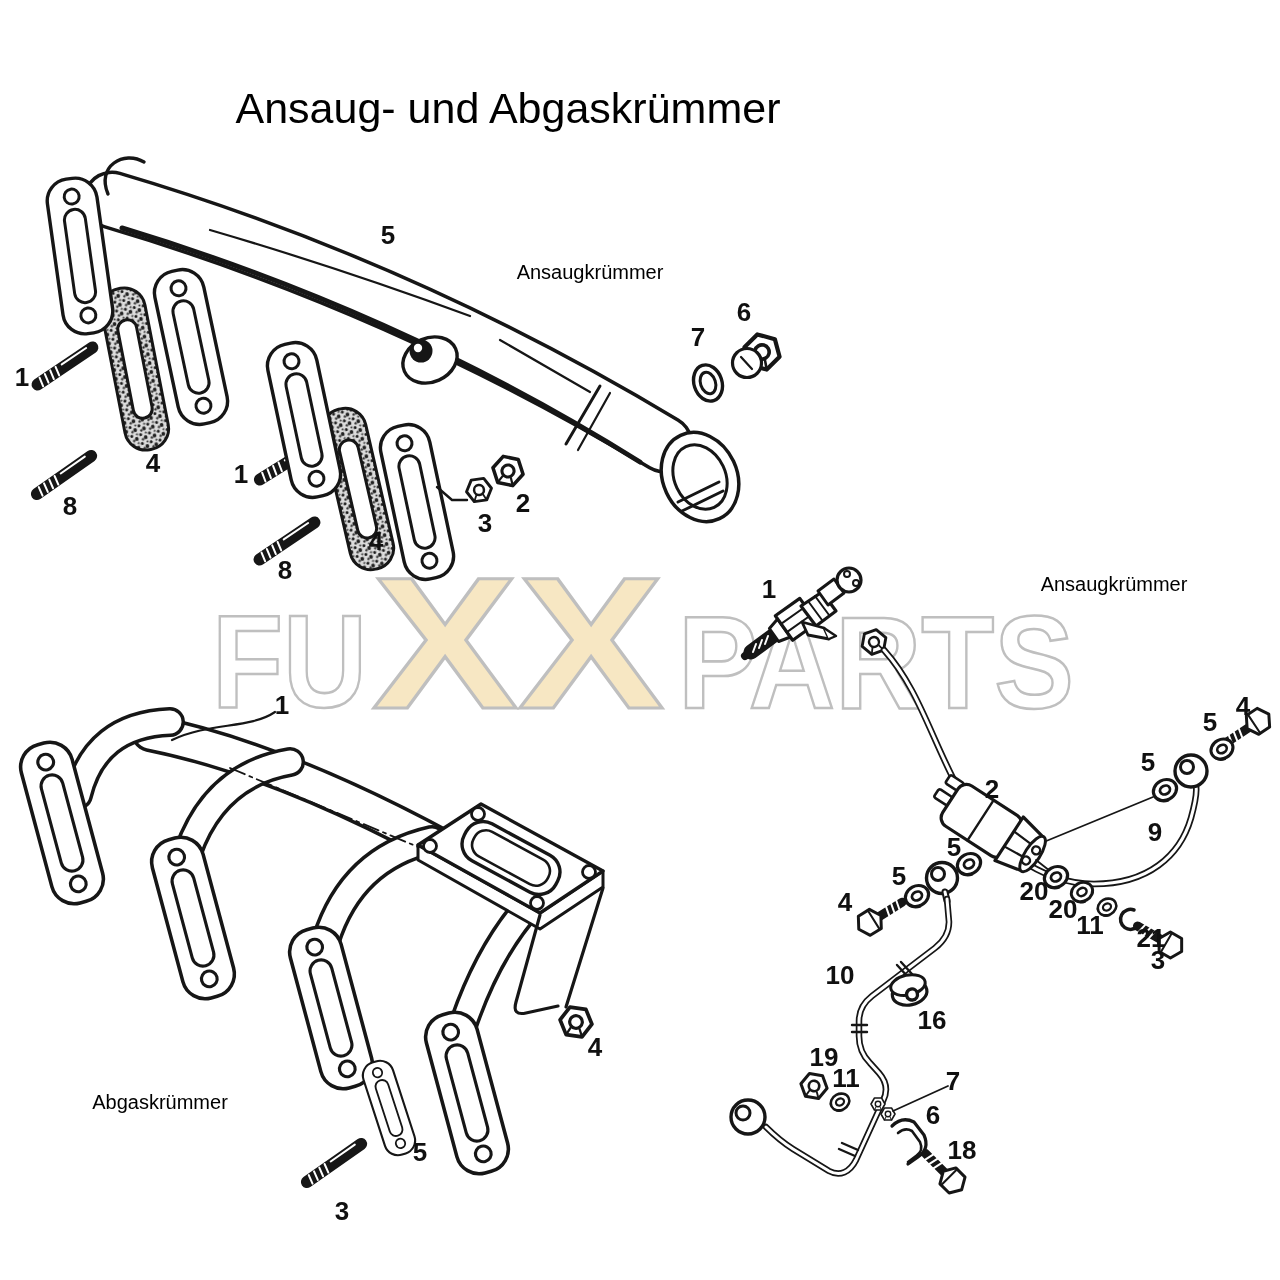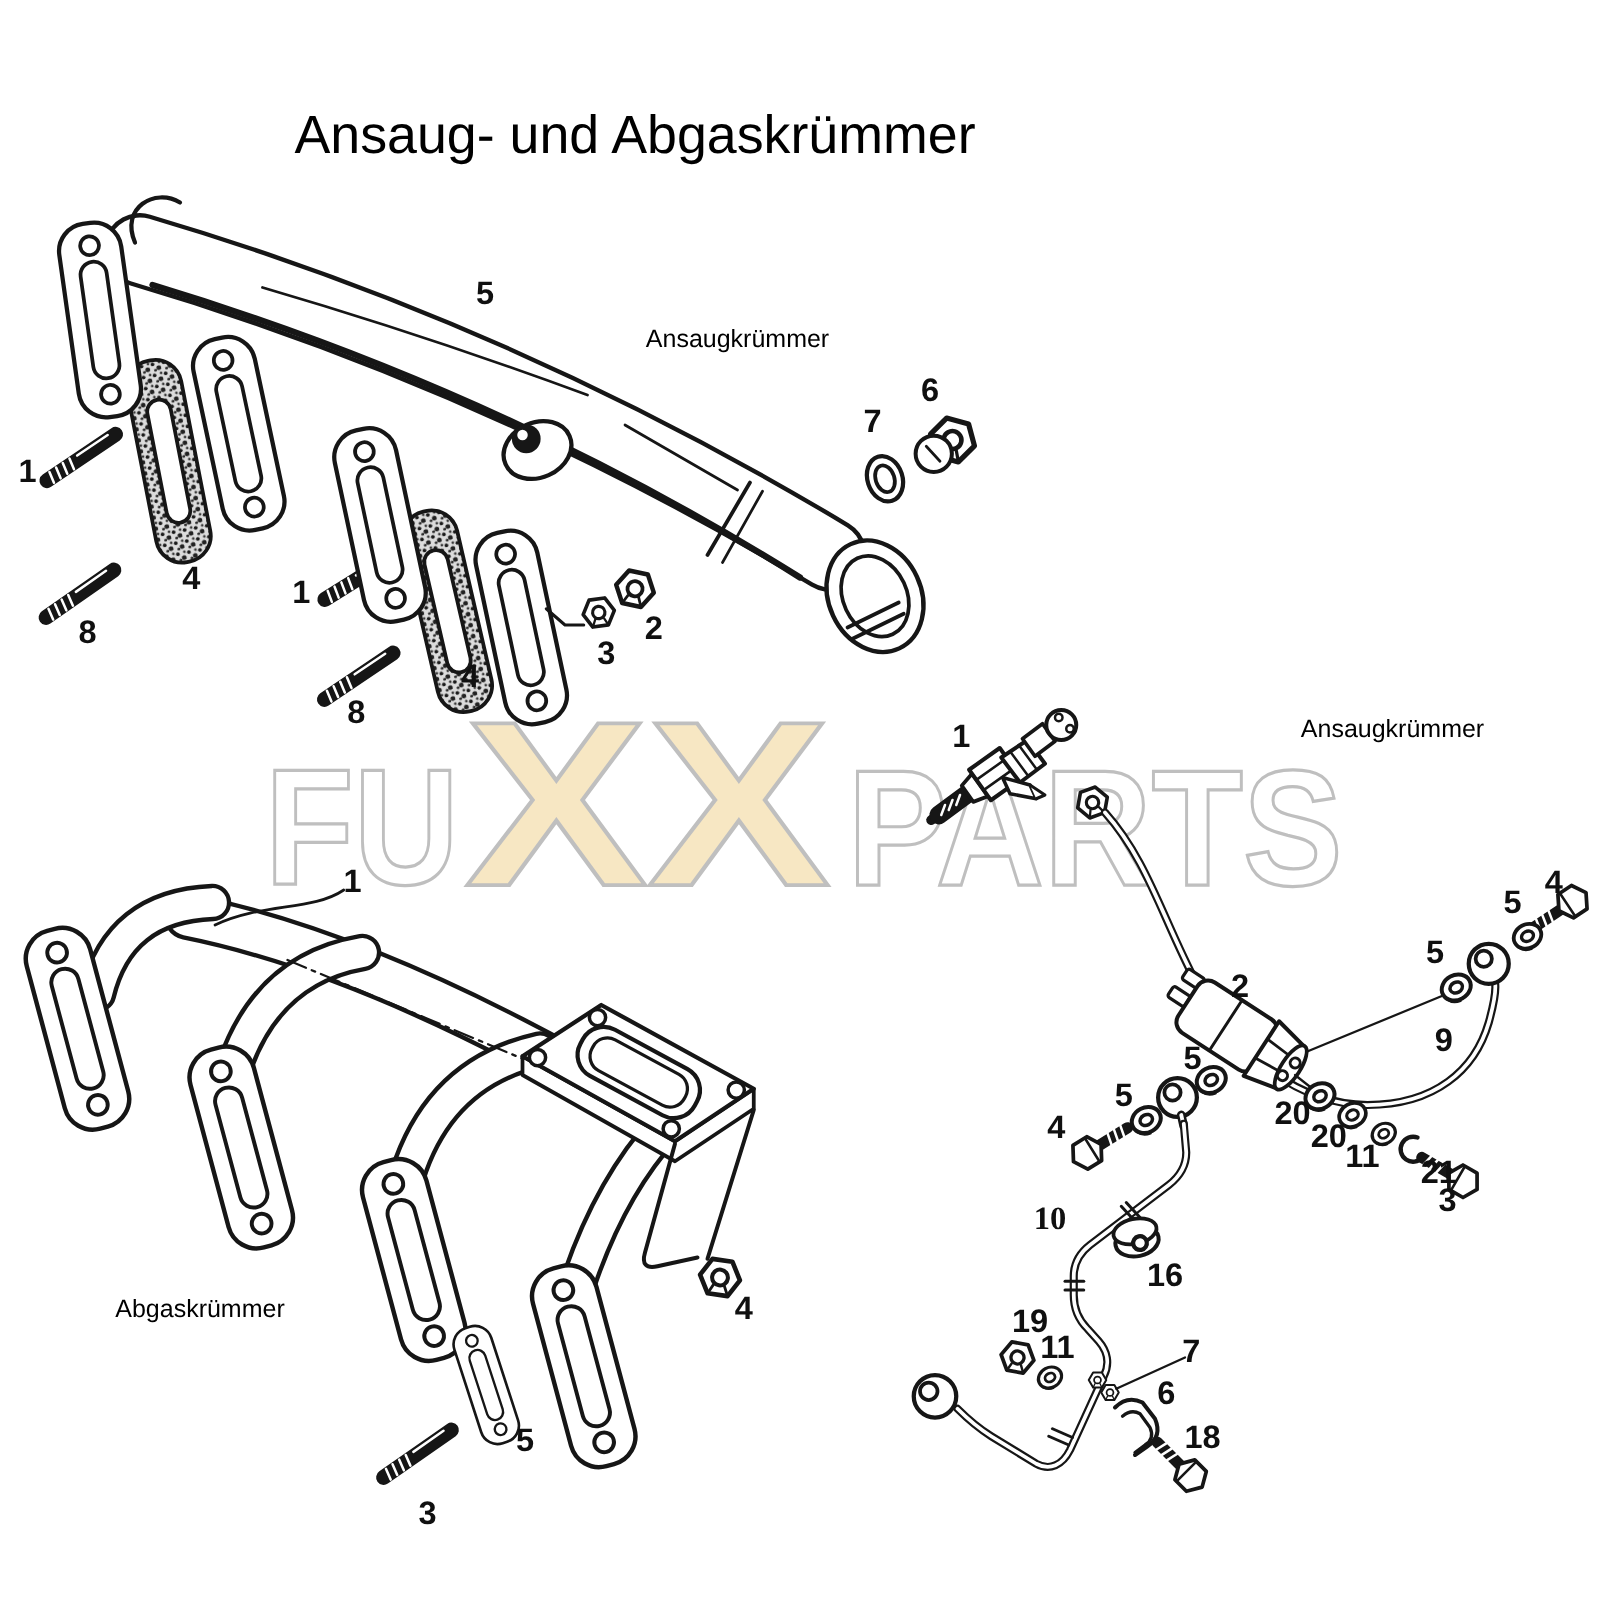--- a/index.html
+++ b/index.html
@@ -269,21 +269,21 @@
     <path d="M892,1126 q10,-10 22,-4 l10,13 q6,14 -6,22 l-10,7" fill="none" stroke="#161616" stroke-width="3.2"></path>
     <path d="M898,1133 q7,-6 14,-2 l8,11 q4,9 -4,14 l-8,6" fill="none" stroke="#161616" stroke-width="2.6"></path>
 
     <use href="#boltg" transform="translate(944,1172) rotate(45)"></use>
   </g>
 </svg>
 
 <div class="layer">
   <span class="seclabel" style="left:590px;top:272px;text-align:center;">Ansaugkrümmer</span>
   <span class="seclabel" style="left:1114px;top:584px;">Ansaugkrümmer</span>
-  <span class="seclabel" style="left:160px;top:1048px;">Abgaskrümmer</span>
+  <span class="seclabel" style="left:160px;top:1102px;">Abgaskrümmer</span>
   <div class="layer">
       <span class="callout" style="left: 388px; top: 235px;">5</span>
       <span class="callout" style="left: 22px; top: 377px;">1</span>
       <span class="callout" style="left: 70px; top: 506px;">8</span>
       <span class="callout" style="left: 153px; top: 463px;">4</span>
       <span class="callout" style="left: 241px; top: 474px;">1</span>
       <span class="callout" style="left: 285px; top: 570px;">8</span>
       <span class="callout" style="left: 376px; top: 541px;">4</span>
       <span class="callout" style="left: 485px; top: 523px;">3</span>
       <span class="callout" style="left: 523px; top: 503px;">2</span>
@@ -304,21 +304,21 @@
       <span class="callout" style="left: 992px; top: 789px;">2</span>
       <span class="callout" style="left: 1155px; top: 832px;">9</span>
       <span class="callout" style="left: 954px; top: 847px;">5</span>
       <span class="callout" style="left: 899px; top: 876px;">5</span>
       <span class="callout" style="left: 845px; top: 902px;">4</span>
       <span class="callout" style="left: 1034px; top: 891px;">20</span>
       <span class="callout" style="left: 1063px; top: 909px;">20</span>
       <span class="callout" style="left: 1090px; top: 925px;">11</span>
       <span class="callout" style="left: 1113px; top: 938px; margin-left: 38px;">21</span>
       <span class="callout" style="left: 1158px; top: 960px;">3</span>
-      <span class="callout" style="left: 840px; top: 975px; font-family: Liberation Serif, serif;">10</span>
+      <span class="callout" style="left: 840px; top: 975px;">10</span>
       <span class="callout" style="left: 932px; top: 1020px;">16</span>
       <span class="callout" style="left: 824px; top: 1057px;">19</span>
       <span class="callout" style="left: 846px; top: 1078px;">11</span>
       <span class="callout" style="left: 953px; top: 1081px;">7</span>
       <span class="callout" style="left: 933px; top: 1115px;">6</span>
       <span class="callout" style="left: 962px; top: 1150px;">18</span>
     </div>
 </div>
 
 </body></html>

